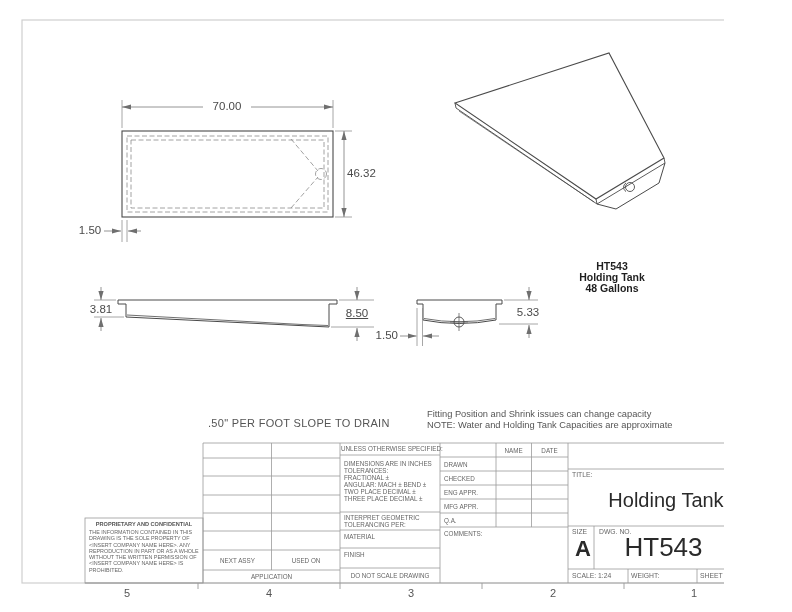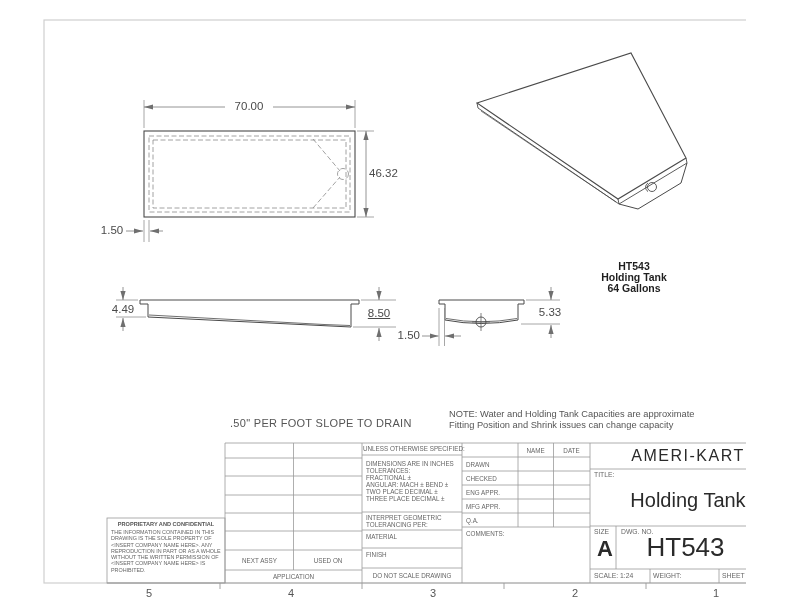--- a/index.html
+++ b/index.html
@@ -1,17 +1,17 @@
 <!DOCTYPE html>
 <html><head>
 <meta charset="utf-8">
 <style>
   html,body{margin:0;padding:0;background:#fff;}
   #sheet{position:relative;width:724px;height:612px;background:#fff;overflow:hidden;
-         font-family:"Liberation Sans",sans-serif;margin-left:22px;}
+         font-family:"Liberation Sans",sans-serif;}
   #linework{position:absolute;left:0;top:0;}
   .txt{position:absolute;color:#4a4a4a;white-space:nowrap;}
   .dim{font-size:11.5px;color:#4a4a4a;text-align:center;}
   .dim.masked{background:#fff;line-height:13px;}
   .partlabel{font-weight:bold;font-size:10.5px;line-height:11px;color:#1f1f1f;text-align:center;}
   .note-big{font-size:11px;color:#555;letter-spacing:.3px;}
   .note-sm{font-size:9.3px;line-height:10.5px;color:#555;}
   .tb-sm{font-size:6.3px;color:#666;line-height:7px;}
   .tb-med{font-size:6.8px;color:#666;}
   .tb-big{color:#2a2a2a;text-align:center;}
@@ -168,35 +168,35 @@
     <line x1="594" y1="526" x2="594" y2="569"></line>
         <line x1="733" y1="526" x2="733" y2="569"></line>
     <line x1="628" y1="569" x2="628" y2="583"></line>
         <line x1="697" y1="569" x2="697" y2="583"></line>
   </g>
 </svg>
 
 <div class="txt dim masked" style="left:203px;top:100px;width:48px;">70.00</div>
 <div class="txt dim" style="left:347px;top:167px;width:40px;text-align:left;">46.32</div>
 <div class="txt dim" style="left:76px;top:224px;width:28px;">1.50</div>
-<div class="txt dim" style="left:87px;top:303px;width:28px;">4.49</div>
+<div class="txt dim" style="left:87px;top:303px;width:28px;">3.81</div>
 <div class="txt dim" style="left:343px;top:307px;width:28px;text-decoration:underline;">8.50</div>
 <div class="txt dim" style="left:514px;top:306px;width:28px;">5.33</div>
 <div class="txt dim right" style="left:362px;top:329px;width:36px;">1.50</div>
 
 <div class="txt partlabel" style="left:539px;top:261px;width:146px;">
   <div>HT543</div>
   <div>Holding Tank</div>
-  <div>64 Gallons</div>
+  <div>48 Gallons</div>
 </div>
 
 <div class="txt note-big" style="left:208px;top:417px;">.50" PER FOOT SLOPE TO DRAIN</div>
 <div class="txt note-sm" style="left:427px;top:409px;">
+  <div>Fitting Position and Shrink issues can change capacity</div>
   <div>NOTE: Water and Holding Tank Capacities are approximate</div>
-  <div>Fitting Position and Shrink issues can change capacity</div>
 </div>
 
 <div class="txt tb-sm center" style="left:341px;top:445px;width:98px;">UNLESS OTHERWISE SPECIFIED:</div>
 <div class="txt tb-sm" style="left:344px;top:460px;">DIMENSIONS ARE IN INCHES</div>
 <div class="txt tb-sm" style="left:344px;top:467px;">TOLERANCES:</div>
 <div class="txt tb-sm" style="left:344px;top:474px;">FRACTIONAL ±</div>
 <div class="txt tb-sm" style="left:344px;top:481px;">ANGULAR: MACH ±   BEND ±</div>
 <div class="txt tb-sm" style="left:344px;top:488px;">TWO PLACE DECIMAL    ±</div>
 <div class="txt tb-sm" style="left:344px;top:495px;">THREE PLACE DECIMAL  ±</div>
 <div class="txt tb-sm" style="left:344px;top:514px;">INTERPRET GEOMETRIC</div>
@@ -207,21 +207,20 @@
 
 <div class="txt tb-sm center" style="left:496px;top:447px;width:35px;">NAME</div>
 <div class="txt tb-sm center" style="left:532px;top:447px;width:35px;">DATE</div>
 <div class="txt tb-sm" style="left:444px;top:461px;">DRAWN</div>
 <div class="txt tb-sm" style="left:444px;top:475px;">CHECKED</div>
 <div class="txt tb-sm" style="left:444px;top:489px;">ENG APPR.</div>
 <div class="txt tb-sm" style="left:444px;top:503px;">MFG APPR.</div>
 <div class="txt tb-sm" style="left:444px;top:517px;">Q.A.</div>
 <div class="txt tb-sm" style="left:444px;top:530px;">COMMENTS:</div>
 
-<div class="txt tb-big" style="left:568px;top:447px;width:196px;font-size:16px;letter-spacing:1.5px;">AMERI-KART</div>
 <div class="txt tb-med" style="left:572px;top:471px;">TITLE:</div>
 <div class="txt tb-big" style="left:568px;top:489px;width:196px;font-size:20px;">Holding Tank</div>
 <div class="txt tb-med" style="left:572px;top:528px;">SIZE</div>
 <div class="txt tb-big" style="left:572px;top:536px;width:22px;font-size:22px;font-weight:bold;">A</div>
 <div class="txt tb-med" style="left:599px;top:528px;">DWG.  NO.</div>
 <div class="txt tb-big" style="left:594px;top:532px;width:139px;font-size:26px;">HT543</div>
 <div class="txt tb-med" style="left:737px;top:531px;">REV</div>
 <div class="txt tb-med" style="left:572px;top:572px;">SCALE: 1:24</div>
 <div class="txt tb-med" style="left:631px;top:572px;">WEIGHT:</div>
 <div class="txt tb-med" style="left:700px;top:572px;">SHEET 1 OF 1</div>

